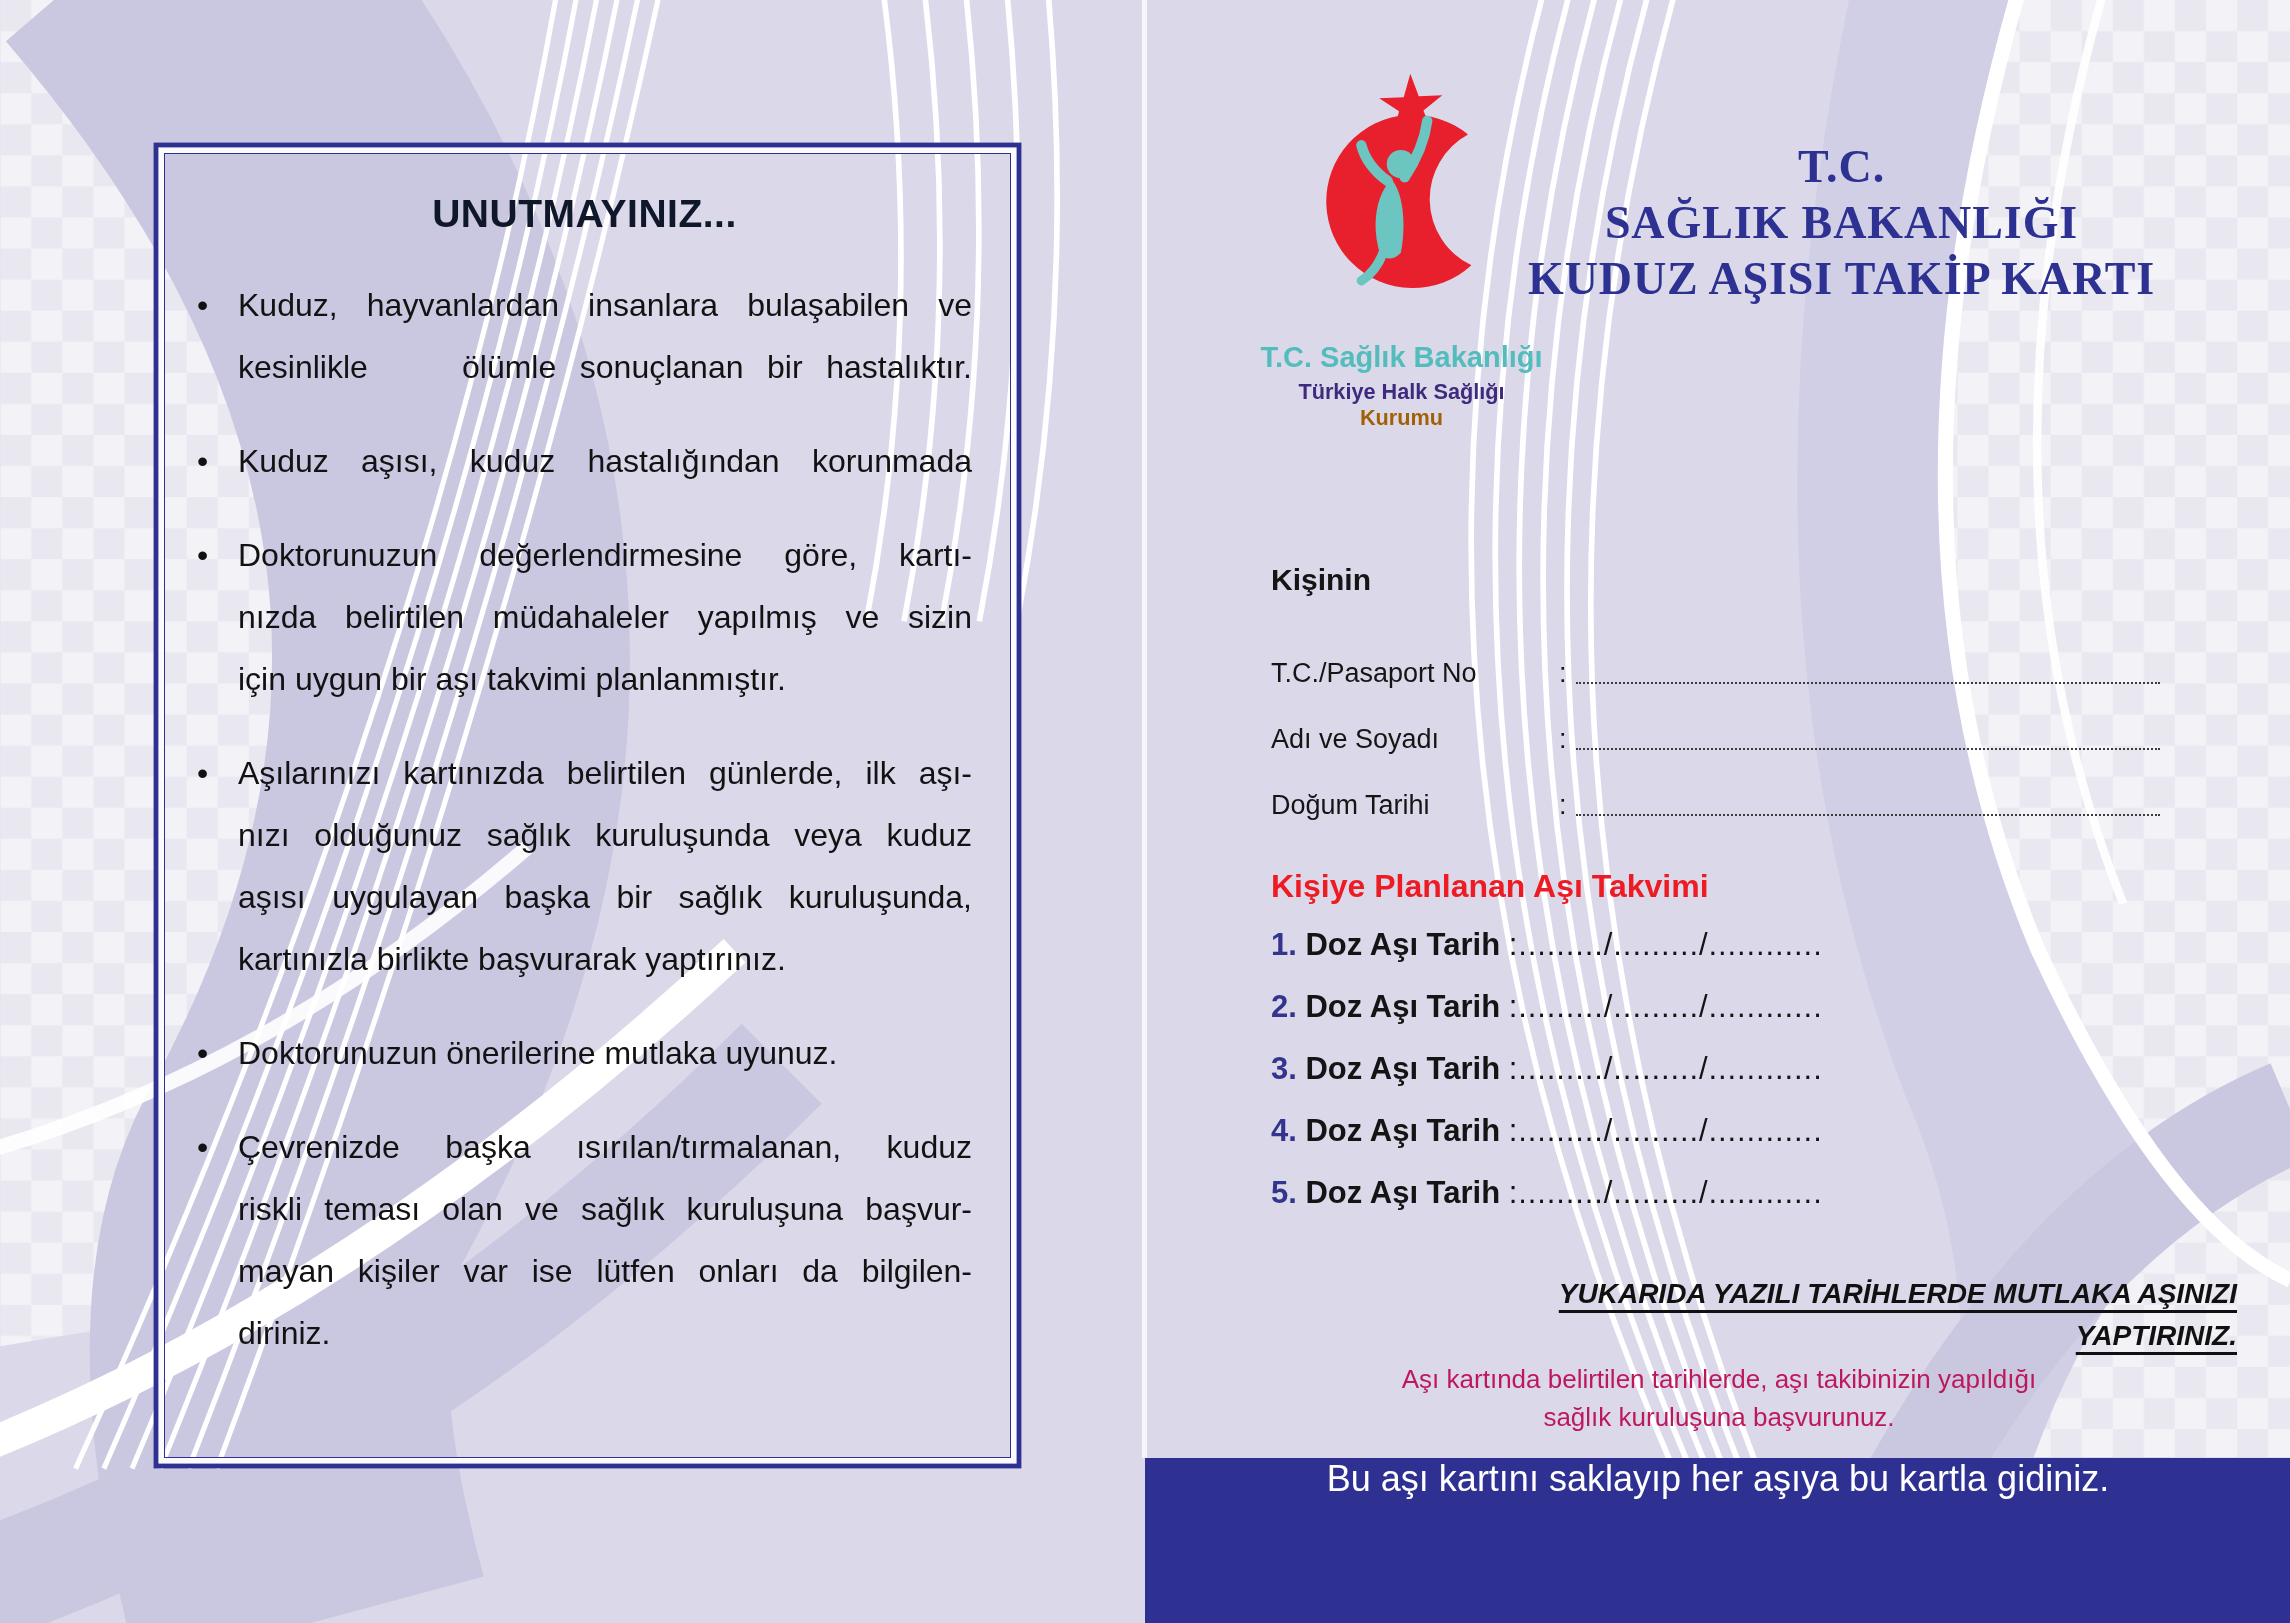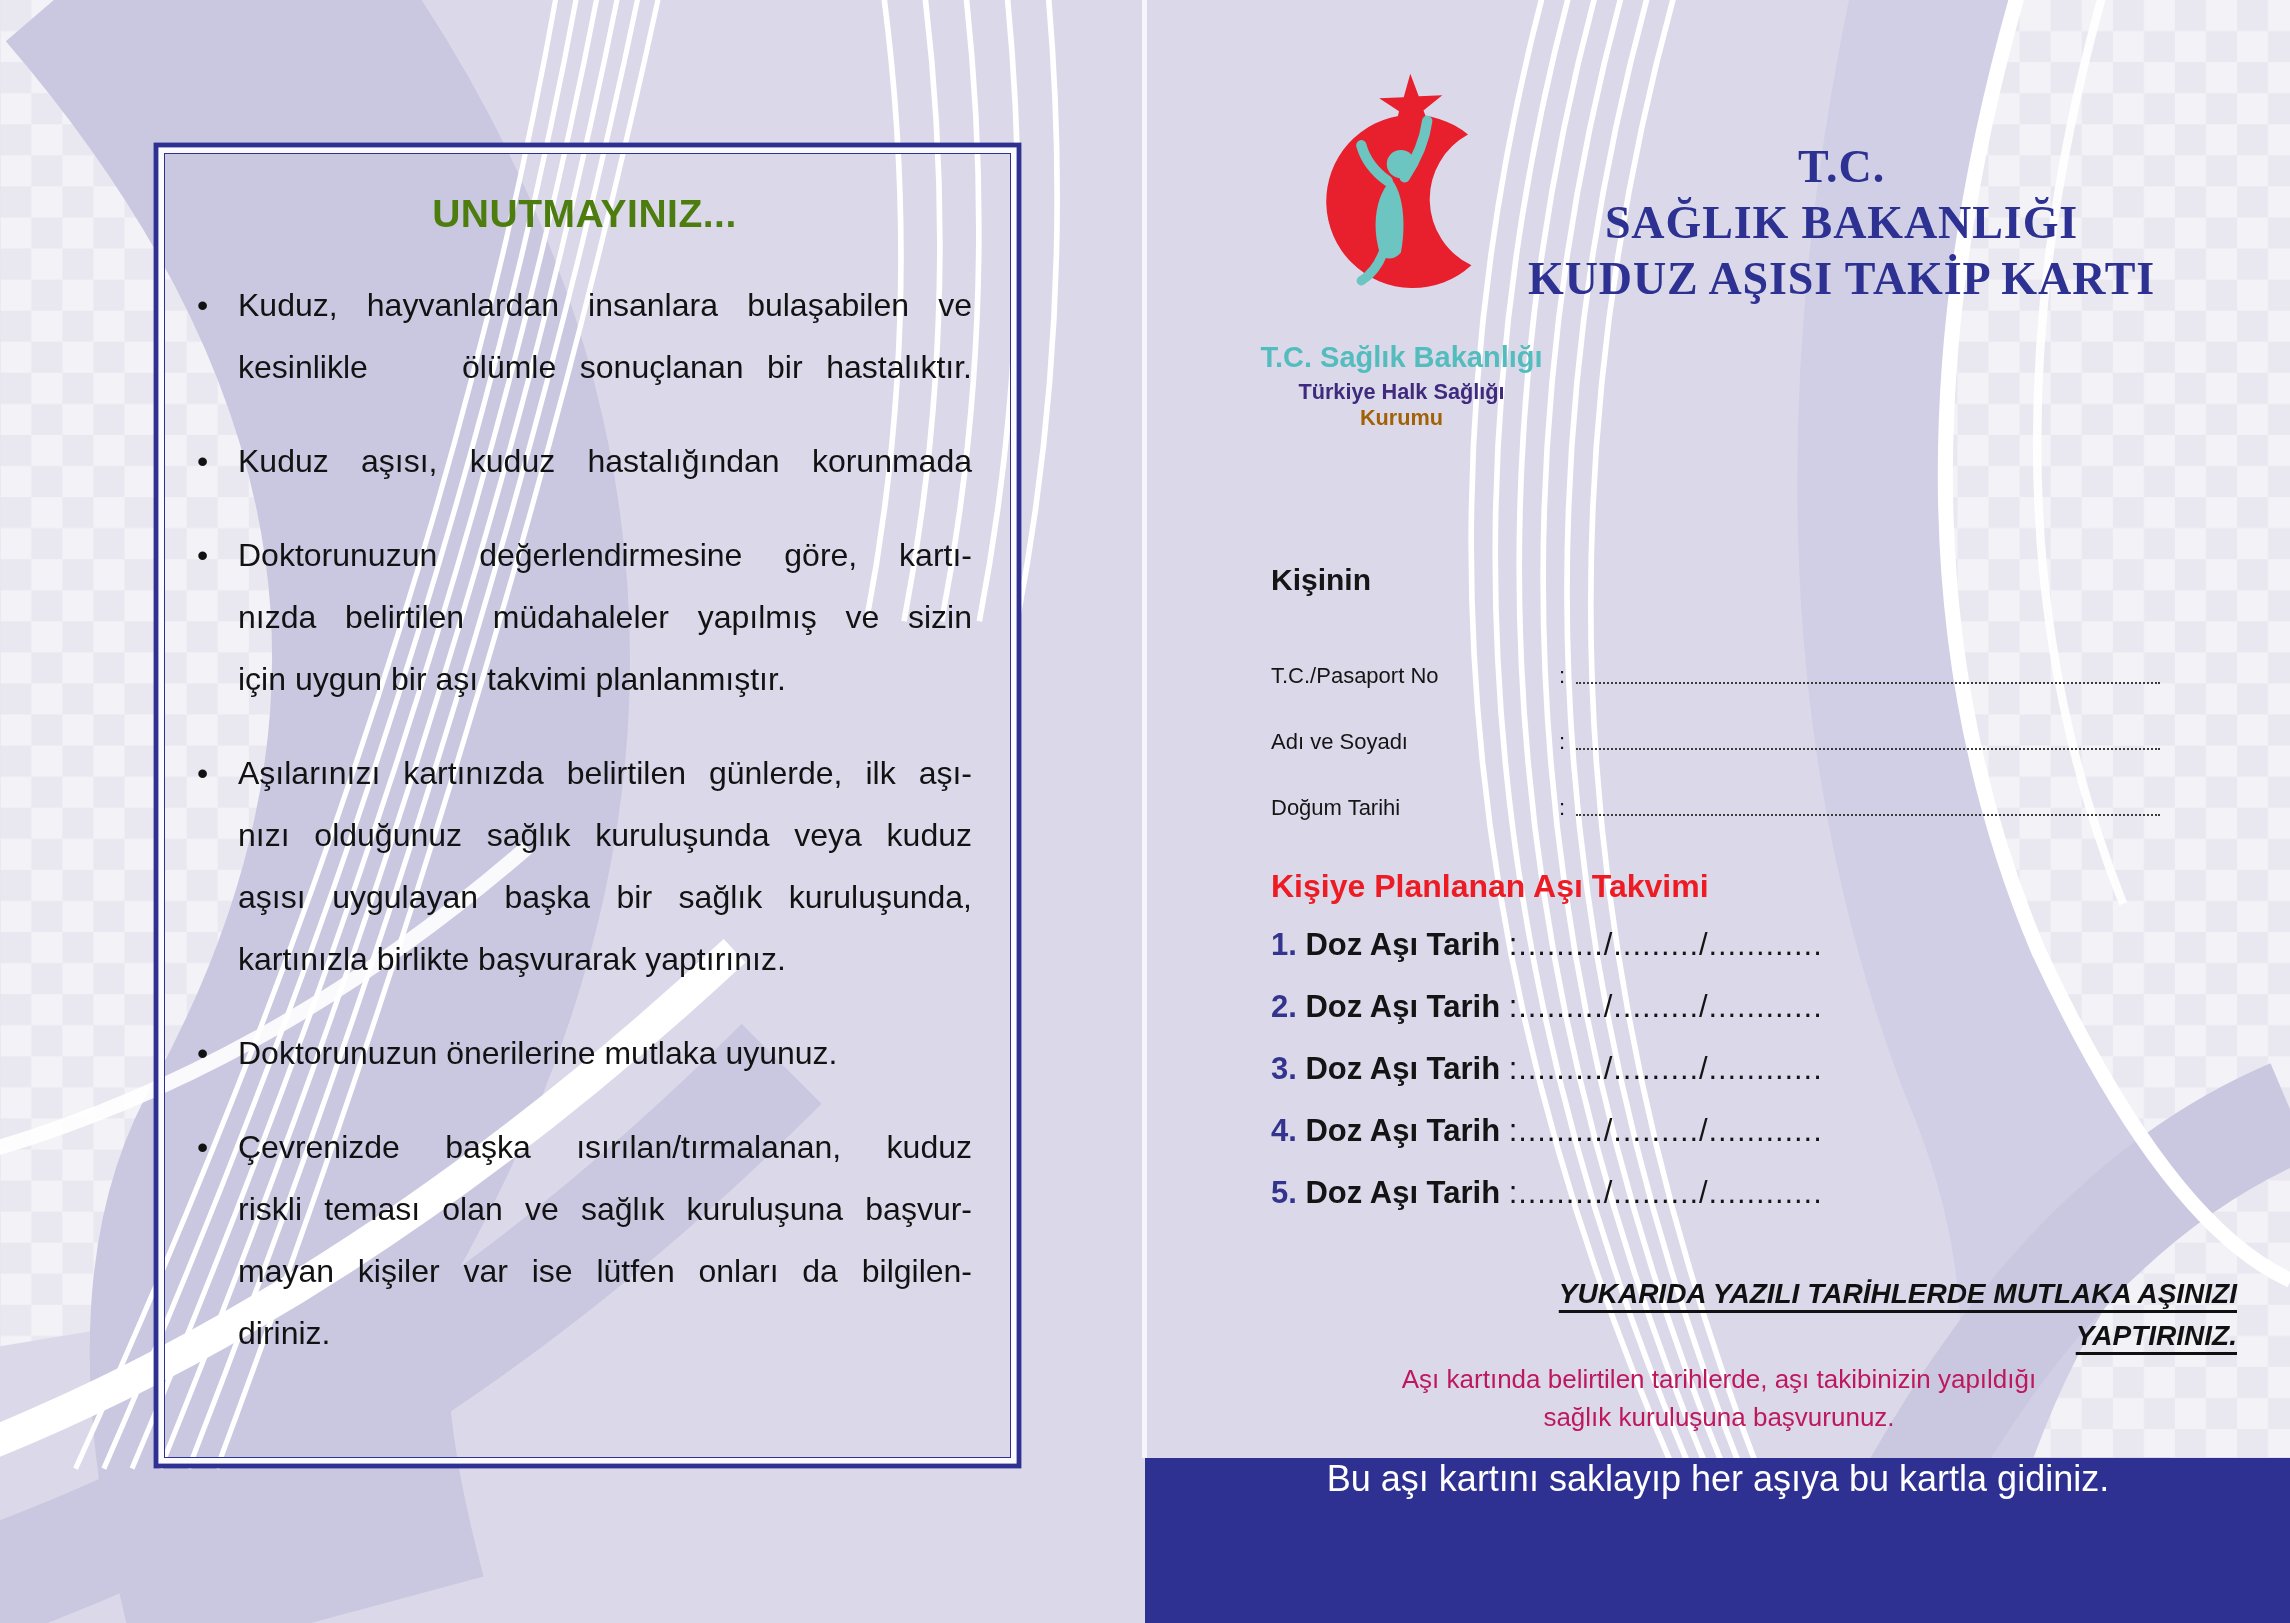--- a/index.html
+++ b/index.html
@@ -13,21 +13,21 @@
   .divider{position:absolute;left:1142px;top:0;width:4.7px;height:1458px;background:#f6f5fa;}
   
   .leftbox{
     position:absolute;left:164px;top:153px;width:847px;height:1305px;
     border:1.9px solid #2e3192;
     box-shadow:0 0 0 5.6px #fbfbfe, 0 0 0 10.4px #2e3192;
     box-sizing:border-box;
     padding:17px 38px 0 32px;
   }
   .lb-title{
-    text-align:center;color:#4d7c0f;font-weight:bold;font-size:39px;
+    text-align:center;color:#0f172a;font-weight:bold;font-size:39px;
     margin:21px 0 38px 0;letter-spacing:0.5px;
   }
   .bullet{display:flex;margin-bottom:32px;}
   .bdot{width:41px;flex:0 0 41px;font-size:32px;line-height:62px;color:#111;}
   .blines{flex:1;min-width:0;}
   .bl{font-size:32px;line-height:62px;color:#121212;text-align:left;}
   .bl.jl{text-align:justify;text-align-last:justify;}
   
   .right{position:absolute;left:1145px;top:0;width:1146px;height:1623px;}
   .logo{position:absolute;left:141px;top:66px;width:226px;height:264px;}
@@ -37,21 +37,21 @@
     color:#3f2a7d;font-weight:bold;font-size:21.7px;line-height:26px;}
   .logo-cap3{position:absolute;left:21px;top:405px;width:471px;text-align:center;
     color:#a16207;font-weight:bold;font-size:21.7px;}
   .hdr{
     position:absolute;left:367px;top:139px;width:659px;text-align:center;
     font-family:"Liberation Serif", serif;font-weight:bold;color:#2d3192;
     font-size:46px;line-height:56px;letter-spacing:0.9px;
   }
   .kisinin{position:absolute;left:126px;top:563px;font-size:30px;font-weight:bold;color:#151515;}
   .fields{position:absolute;left:126px;top:629px;width:889px;}
-  .frow{display:flex;align-items:flex-end;height:66px;font-size:22px;color:#151515;}
+  .frow{display:flex;align-items:flex-end;height:66px;font-size:27px;color:#151515;}
   .flabel{width:288px;flex:0 0 288px;padding-bottom:5.6px;}
   .fcolon{flex:0 0 17px;padding-bottom:5.6px;}
   .fline{flex:1;border-bottom:2.8px dotted #3b3b3b;margin-bottom:11.3px;height:0;}
   .sched-h{position:absolute;left:126px;top:868px;font-size:32px;font-weight:bold;color:#ed1c24;}
   .doses{position:absolute;left:126px;top:927px;width:923px;}
   .doz{height:62px;font-size:31px;color:#141414;white-space:nowrap;}
   .dnum{color:#33348e;font-weight:bold;}
   .dlabel{font-weight:bold;}
   .ddots{font-weight:normal;letter-spacing:0.9px;}
   .warn{

